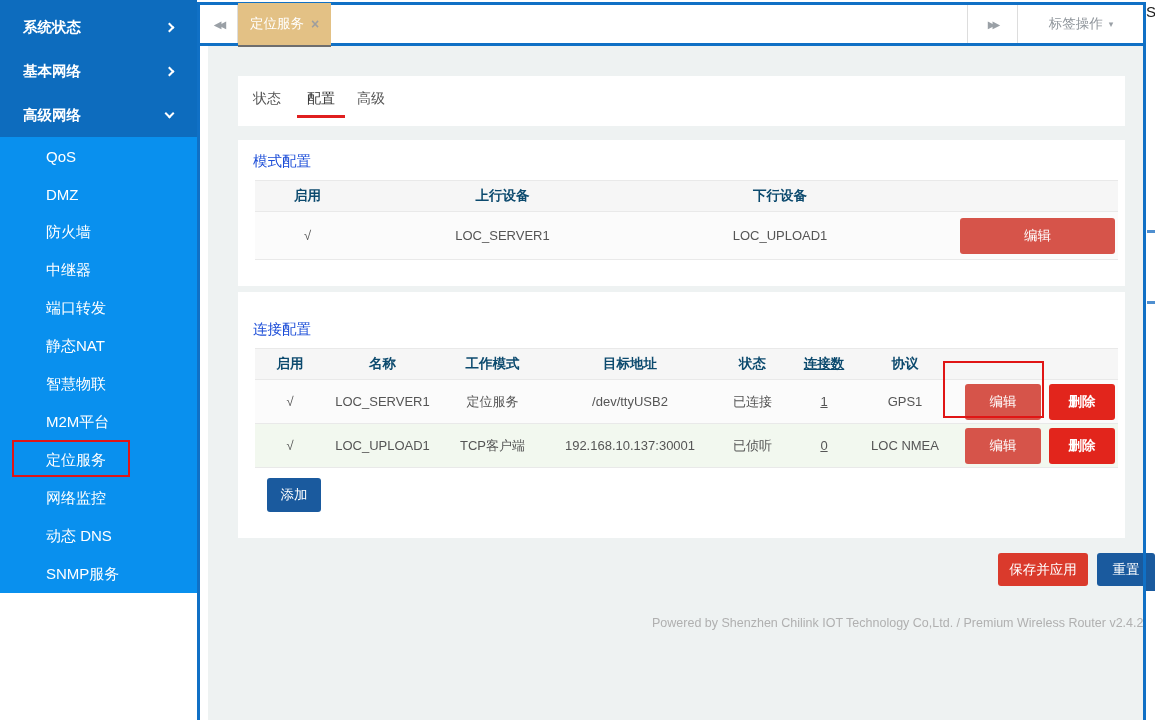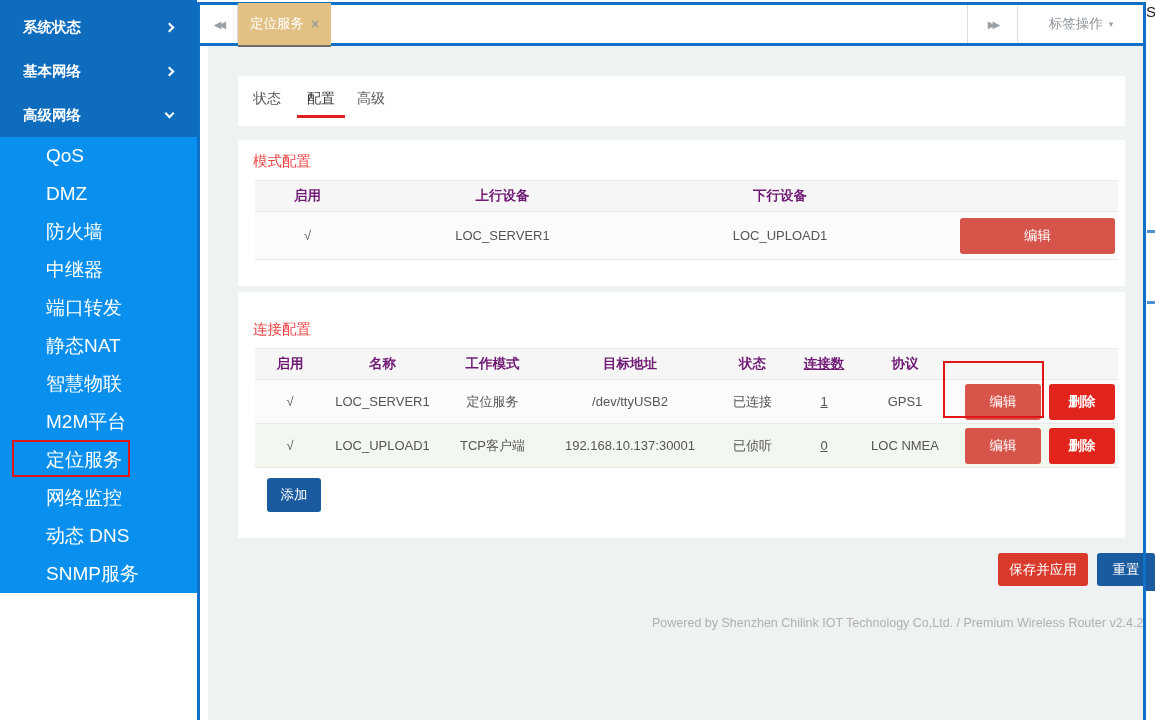--- a/index.html
+++ b/index.html
@@ -7,21 +7,21 @@
     font-family:"Liberation Sans","DejaVu Sans",sans-serif; }
   #app { position:relative; width:1155px; height:720px; background:#fff; }
 
   
   .sidebar { position:absolute; left:0; top:0; width:197px; height:544px;
     background:#0d6cbe; padding-top:5px; z-index:2; }
   .p-item { height:44px; display:flex; align-items:center; justify-content:space-between;
     padding:0 24px 0 23px; color:#fff; font-size:14.5px; font-weight:bold; cursor:pointer; }
   .submenu { background:#0990ee; }
   .s-item { height:38px; display:flex; align-items:center; padding-left:46px;
-    color:#fff; font-size:19px; cursor:pointer; }
+    color:#fff; font-size:15px; cursor:pointer; }
   .chev { width:7px; height:7px; border-right:2px solid #fff; border-bottom:2px solid #fff;
     display:inline-block; }
   .chev.right { transform:rotate(-45deg); }
   .chev.down  { transform:rotate(45deg); margin-top:-3px; }
 
   
   .main-bg { position:absolute; left:197px; top:0; width:958px; height:720px; background:#fff; }
   .vline-left  { position:absolute; left:197px; top:2px; width:3px; height:718px; background:#1070c5; z-index:5; }
   .vline-right { position:absolute; left:1143px; top:2px; width:3px; height:718px; background:#1070c5; z-index:5; }
   .content-gray { position:absolute; left:208px; top:46px; width:935px; height:674px; background:#eef2f2; }
@@ -51,28 +51,28 @@
   
   .card { position:absolute; background:#fff; }
   .card.tabsrow { left:238px; top:76px; width:887px; height:50px; }
   .card.sec1 { left:238px; top:140px; width:887px; height:146px; }
   .card.sec2 { left:238px; top:292px; width:887px; height:246px; }
 
   .page-tab { position:absolute; top:14px; font-size:14px; color:#555; cursor:pointer; }
   .page-tab.active { color:#333; }
   .tab-underline { position:absolute; left:59px; top:39px; width:48px; height:3px; background:#e01f1f; }
 
-  .sec-title { position:absolute; left:15px; font-size:14.5px; color:#ef4444; }
+  .sec-title { position:absolute; left:15px; font-size:14.5px; color:#1d4ed8; }
 
   .tbl { position:absolute; left:17px; width:863px; }
   .trow { display:flex; border-bottom:1px solid #e9e9e9; }
   .trow.head { background:#f6f6f6; border-top:1px solid #e9e9e9; height:32px; }
   .trow .cell { display:flex; align-items:center; justify-content:center;
     font-size:13px; color:#555; }
-  .trow.head .cell { font-size:13.5px; font-weight:bold; color:#701a75; }
+  .trow.head .cell { font-size:13.5px; font-weight:bold; color:#0c4a6e; }
   .trow.body1 { background:#fbfbfb; }
   .trow.green { background:#f2f8ef; }
   .cell.actions { justify-content:flex-end; padding-right:3px; gap:8px; }
 
   
   .mt0{width:105px;} .mt1{width:285px;} .mt2{width:270px;} .mt3{width:203px;}
   
   .ct0{width:70px;} .ct1{width:115px;} .ct2{width:105px;} .ct3{width:170px;}
   .ct4{width:75px;} .ct5{width:68px;text-decoration:underline;} .ct6{width:94px;} .ct7{width:166px;}
 

